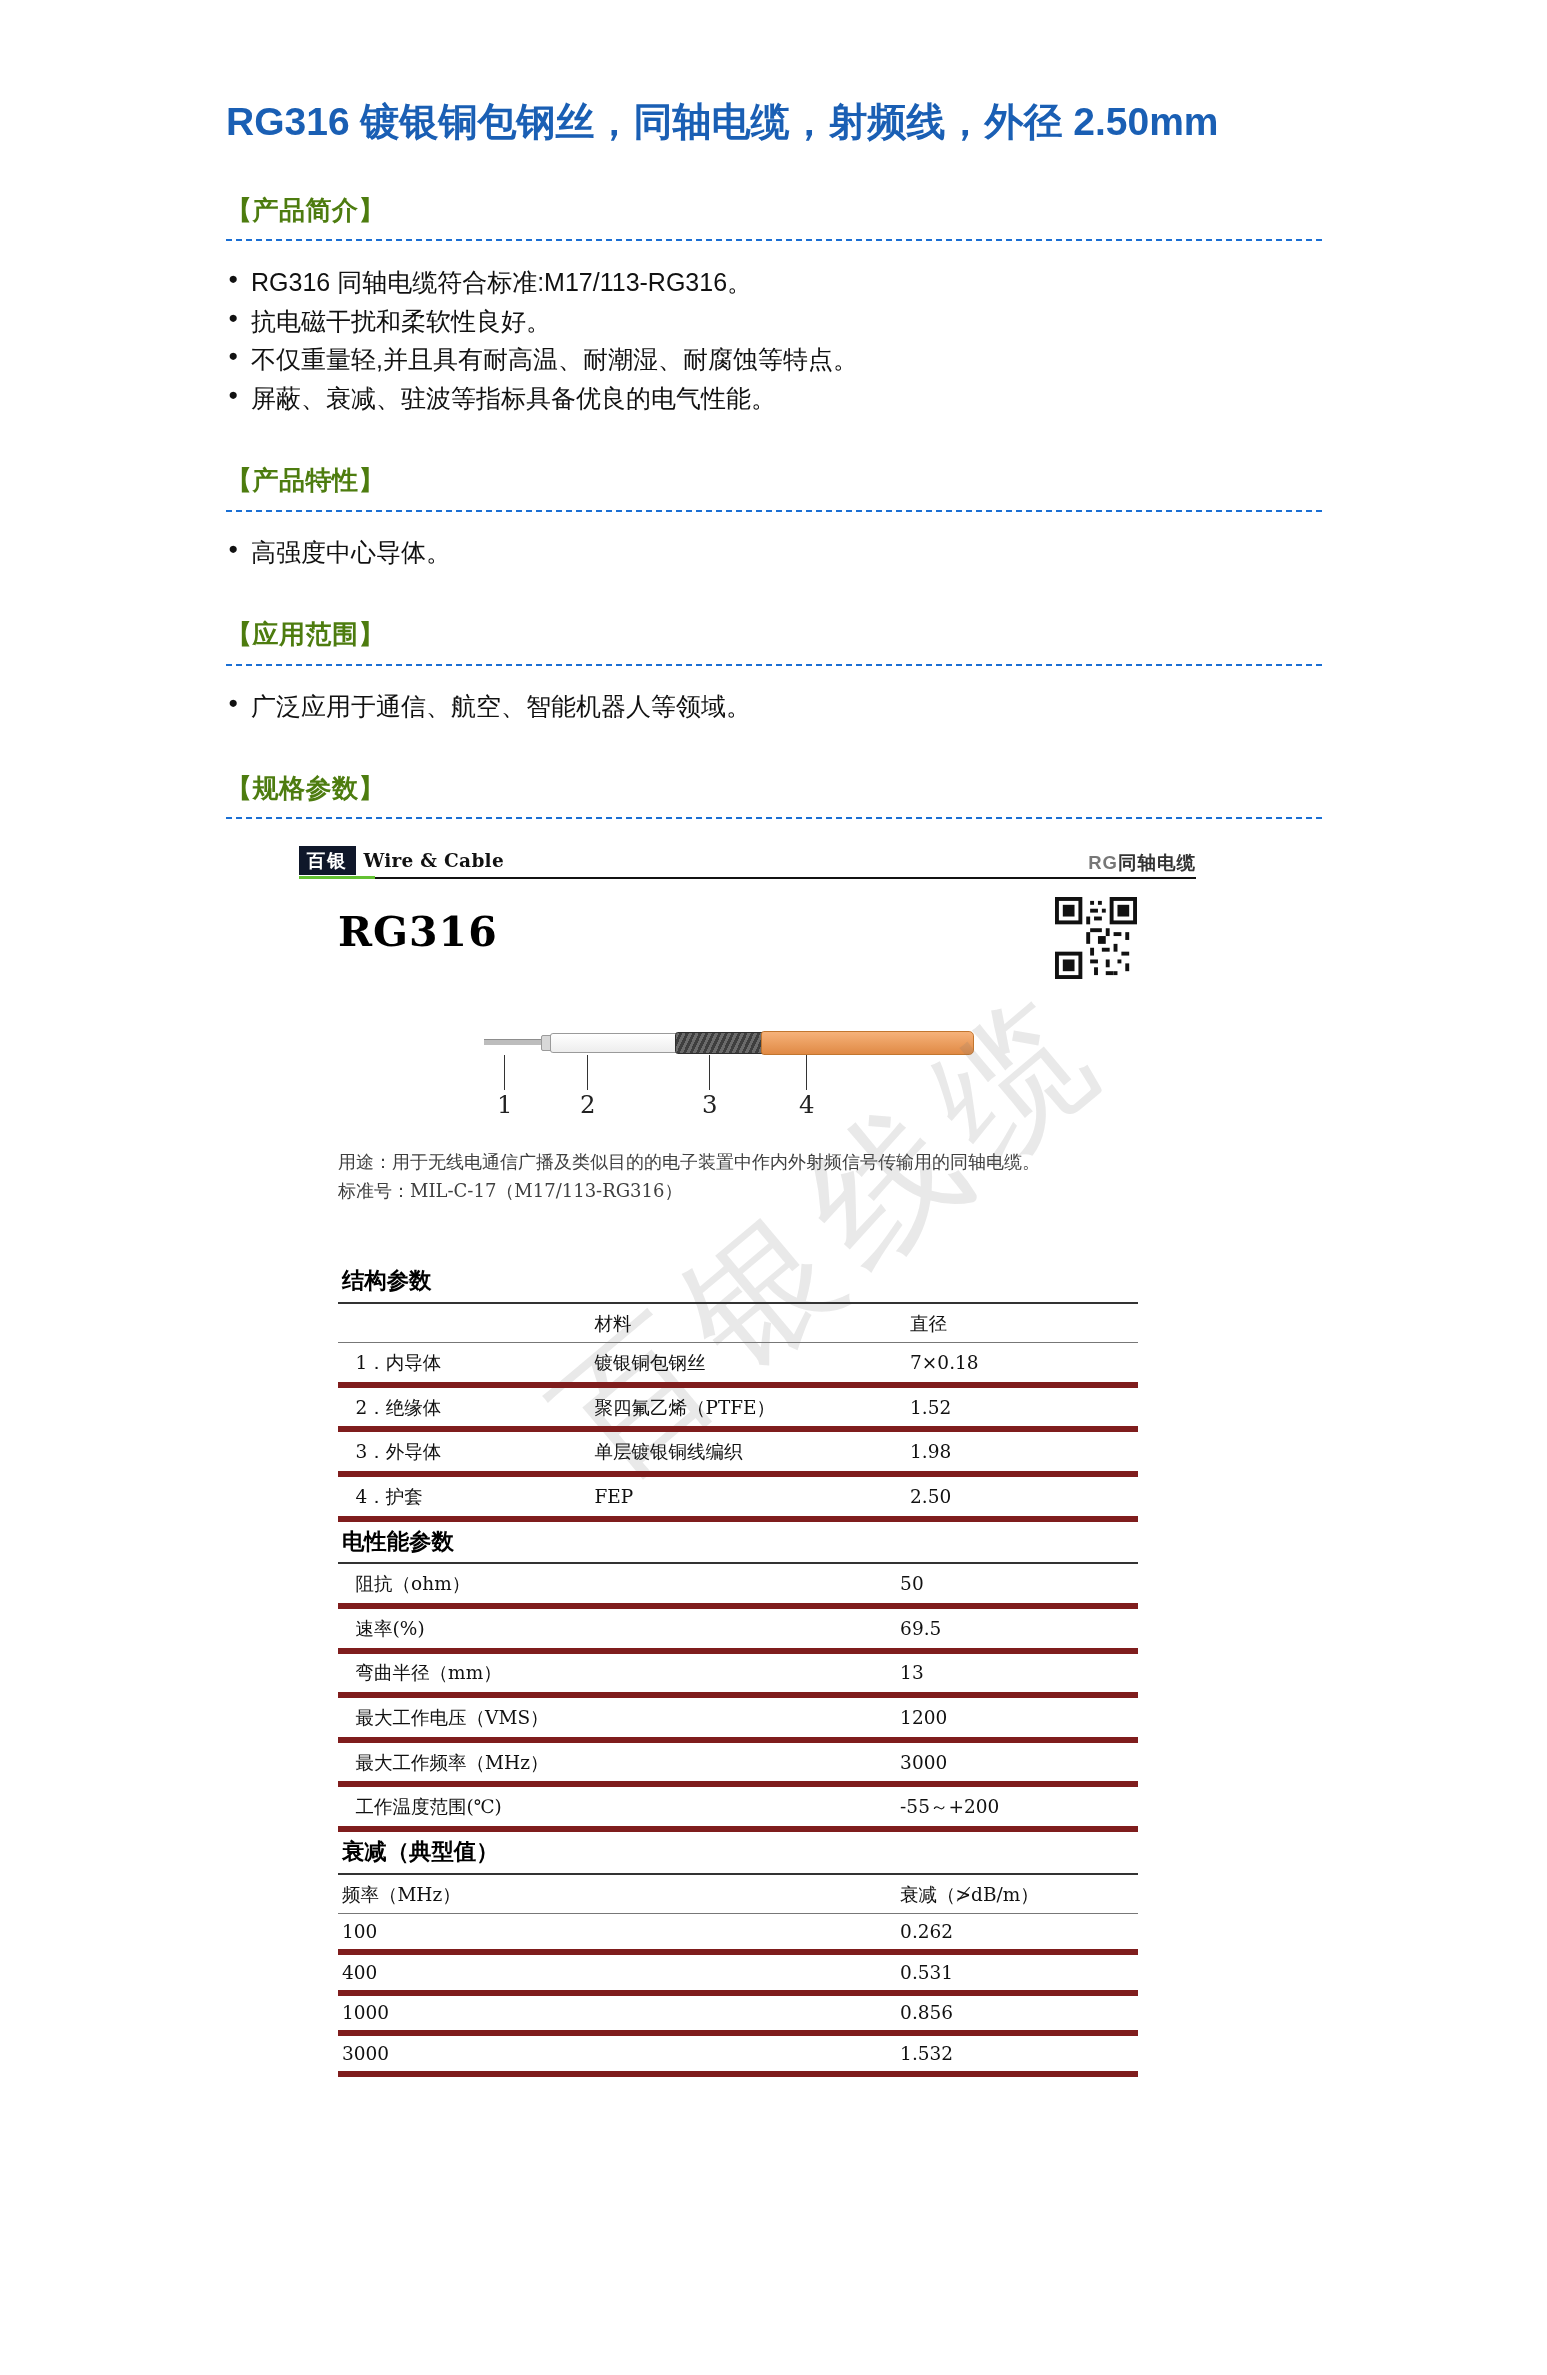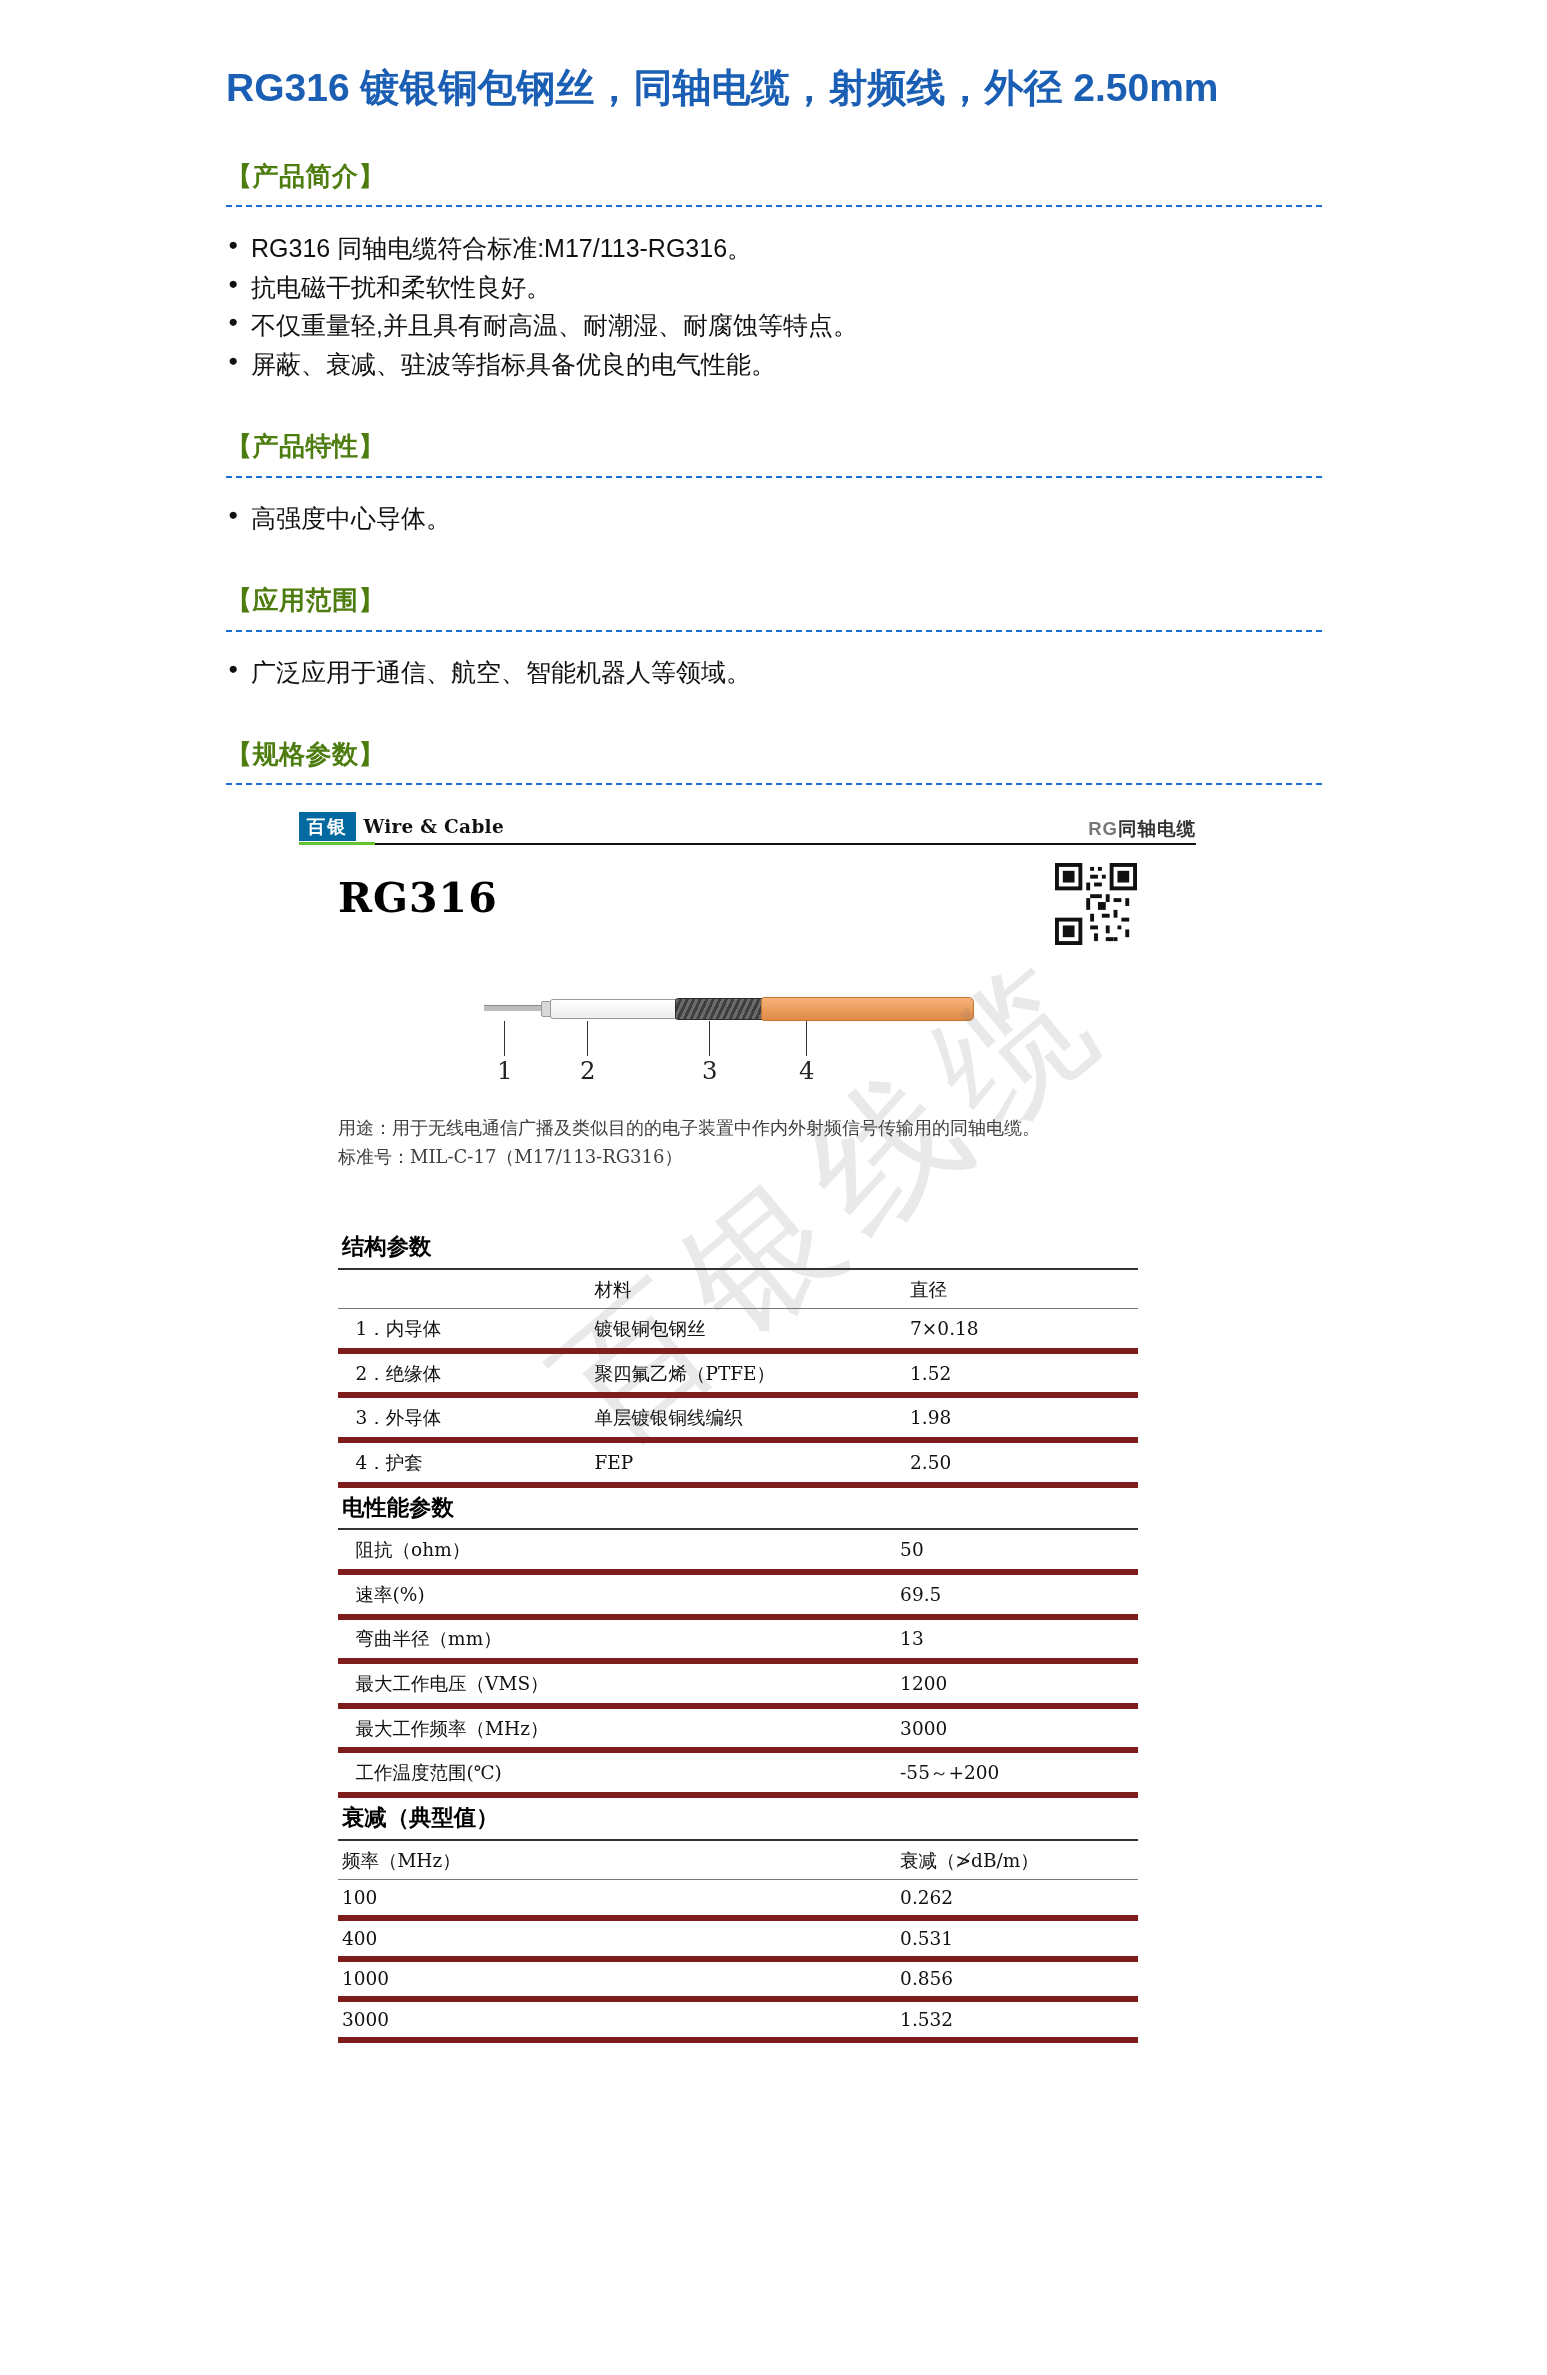--- a/index.html
+++ b/index.html
@@ -17,21 +17,21 @@
   }
   .page {
     position: relative;
     width: 1548px;
     height: 2376px;
     box-sizing: border-box;
     padding: 0 226px;
   }
   .doc-title {
     margin: 0;
-    padding-top: 63px;
+    padding-top: 97px;
     font-size: 39px;
     font-weight: bold;
     color: #1a5fb4;
     letter-spacing: 0px;
     line-height: 1.3;
     text-align: left;
     white-space: nowrap;
   }
 
   .section-head {
@@ -105,21 +105,21 @@
     display: flex;
     align-items: flex-end;
   }
   .brand-box {
     display: flex;
     align-items: center;
     gap: 7.8px;
     padding-bottom: 2.9px;
   }
   .brand-cn {
-    background: #0369a1;
+    background: #0f172a;
     color: #fff;
     font-family: "DejaVu Serif", serif;
     font-weight: bold;
     font-size: 18.5px;
     padding: 2px 7.8px;
     letter-spacing: 2px;
   }
   .brand-en {
     font-family: "DejaVu Serif", serif;
     font-size: 18.5px;

